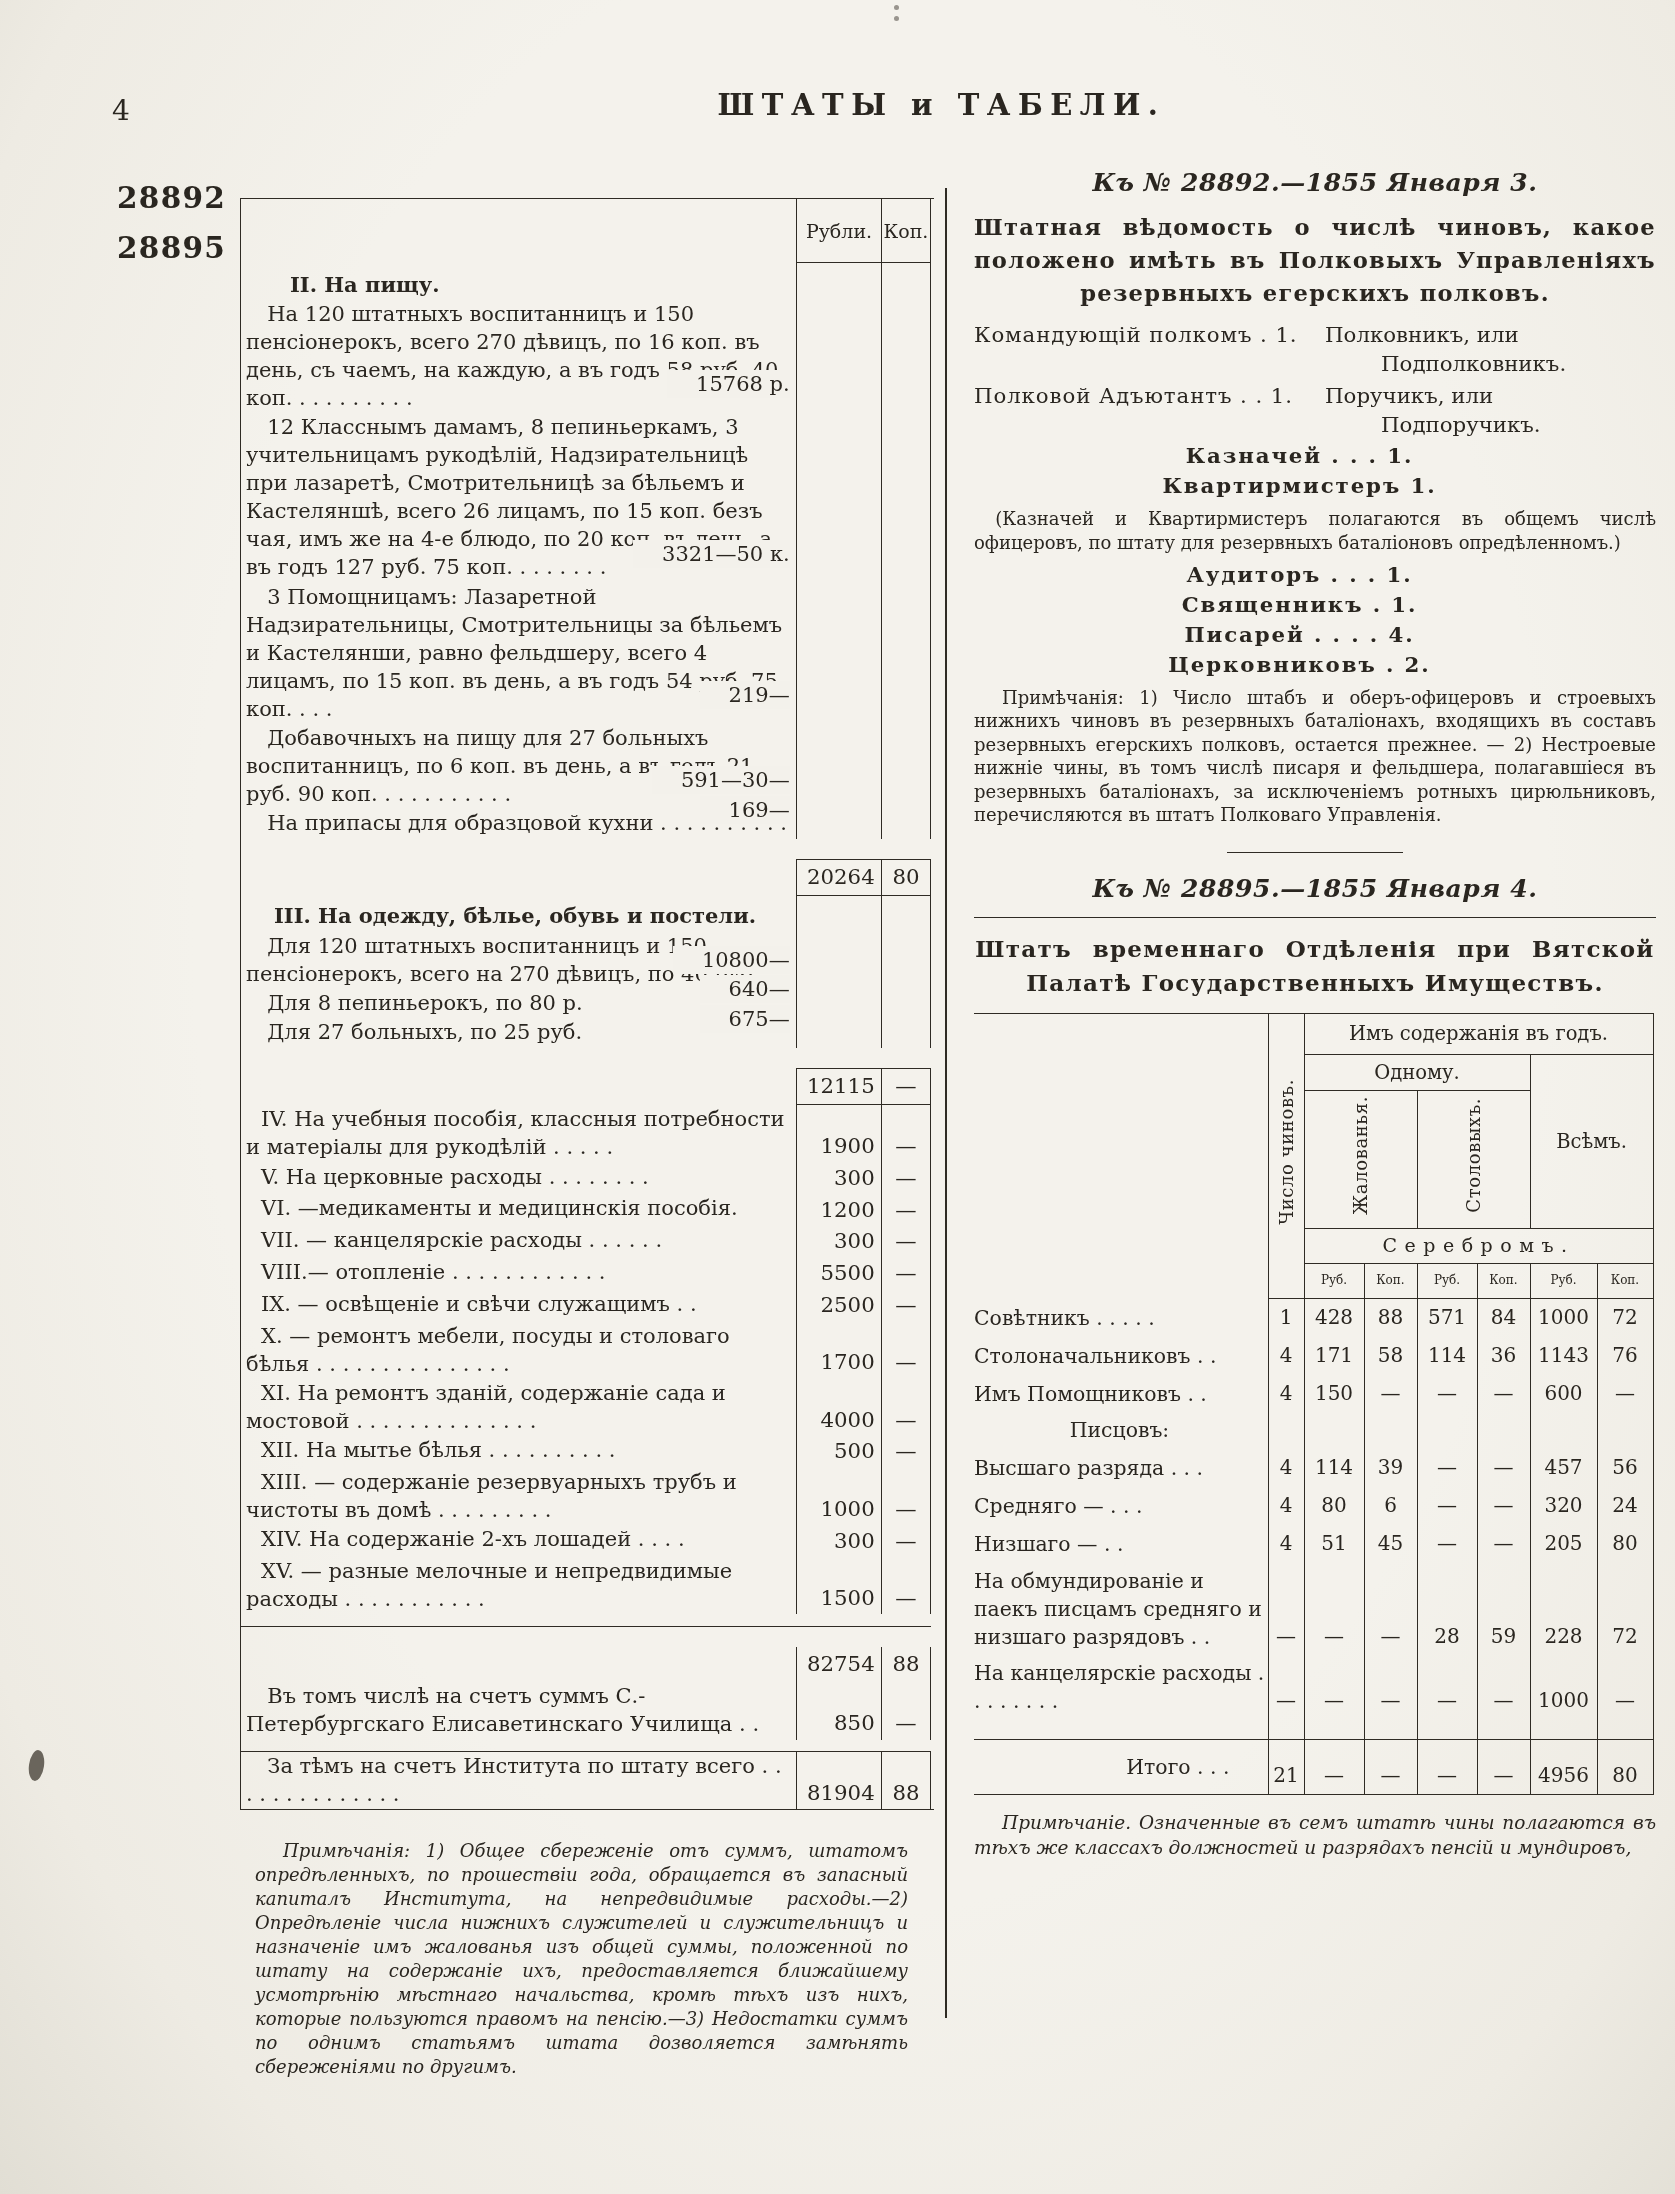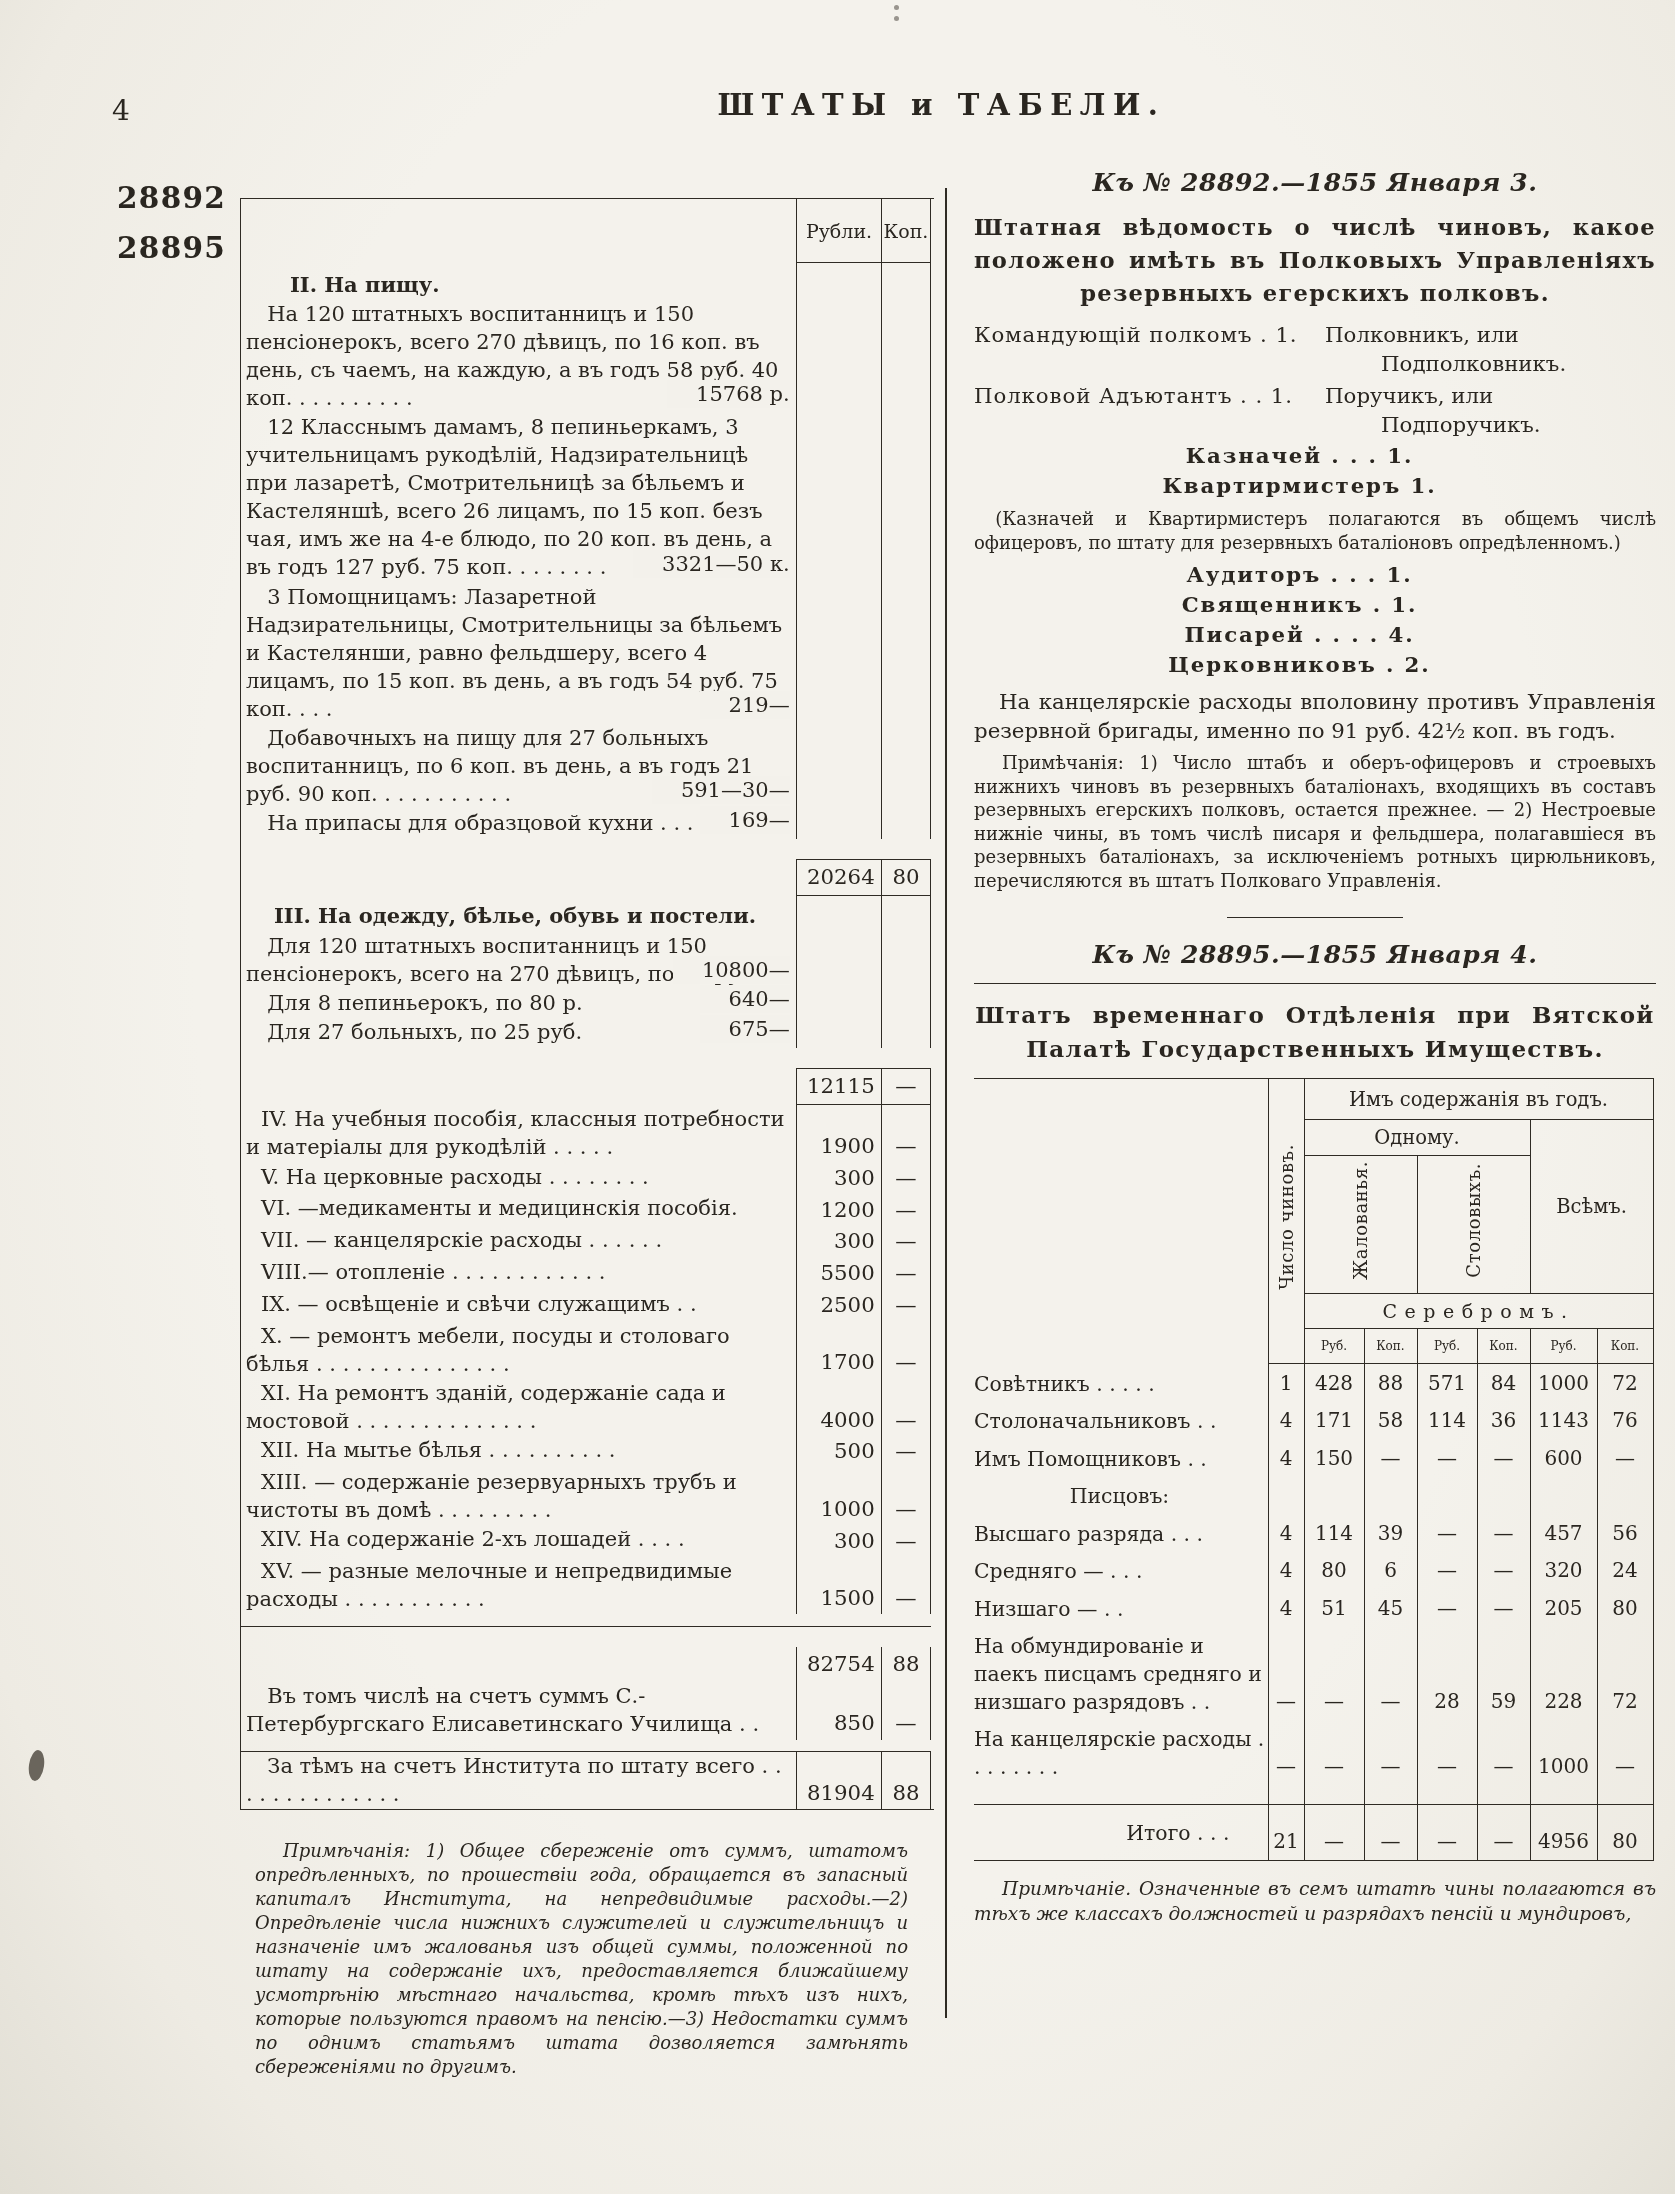--- a/index.html
+++ b/index.html
@@ -31,21 +31,21 @@
   .c-rub,.c-kop{border-left:1.9px solid var(--ink);display:flex;align-items:flex-end;
           font-size:21.3px;padding:1.3px 6.3px 2.5px 1.3px;justify-content:flex-end;}
   .c-kop{border-right:1.9px solid var(--ink);justify-content:center;padding:1.3px 2.5px 2.5px;}
   .hcell{align-items:center !important;justify-content:center !important;height:63px;
          font-size:19px;border-bottom:1.9px solid var(--ink);padding:0 !important;}
   .hspacer{height:63px;}
   .lh{font-weight:bold;text-indent:44px;padding-top:7.5px;padding-bottom:1.3px;}
   .lh3{font-weight:bold;text-indent:28px;padding-top:6.3px;padding-bottom:1.3px;}
   .para{text-indent:21.3px;}
   .item{text-indent:15px;}
-  .amt{position:absolute;right:6.3px;bottom:5px;background:var(--paper);padding-left:7.5px;}
+  .amt{position:absolute;right:6.3px;bottom:15px;background:var(--paper);padding-left:7.5px;}
   .mt{border-top:1.9px solid var(--ink);}
   .mb{border-bottom:1.9px solid var(--ink);}
   .ctr{align-items:center !important;padding-top:3.8px;padding-bottom:3.8px;margin-top:20px;}
   .hrfull{grid-column:1/-1;border-top:1.9px solid var(--ink);height:0;}
   .spc{grid-column:1/-1;height:11.3px;}
   .tallrow{min-height:40px;}
   .lfoot{margin-top:29px;font-size:18px;line-height:24px;font-style:italic;
          text-align:justify;text-indent:28px;padding:0 6.3px 0 15px;width:653px;}
 
   
@@ -273,21 +273,20 @@
           <div class="citem">Аудиторъ . . . 1.</div>
 
 
           <div class="citem">Священникъ .  1.</div>
 
           <div class="citem">Писарей . . . . 4.</div>
 
           <div class="citem">Церковниковъ . 2.</div>
         </div>
 
-      <div class="rpara">На канцелярскіе расходы вполовину противъ Управленія резервной бригады, именно по 91 руб. 42½ коп. въ годъ.</div>
       <div class="rfoot1">Примѣчанія: 1) Число штабъ и оберъ-офицеровъ и строевыхъ нижнихъ чиновъ въ резервныхъ баталіонахъ, входящихъ въ составъ резервныхъ егерскихъ полковъ, остается прежнее. — 2) Нестроевые нижніе чины, въ томъ числѣ писаря и фельдшера, полагавшіеся въ резервныхъ баталіонахъ, за исключеніемъ ротныхъ цирюльниковъ, перечисляются въ штатъ Полковаго Управленія.</div>
     </div>
 
     <div class="hr-short"></div>
 
     <div>
       <div class="ref">Къ № 28895.—1855 Января 4.</div>
       <div class="d2title">Штатъ временнаго Отдѣленія при Вятской Палатѣ Государственныхъ Имуществъ.</div>
 
       <table class="vtable">

